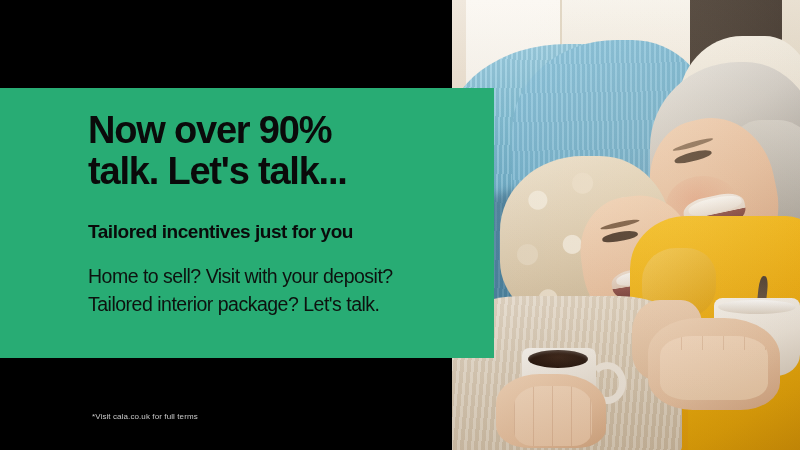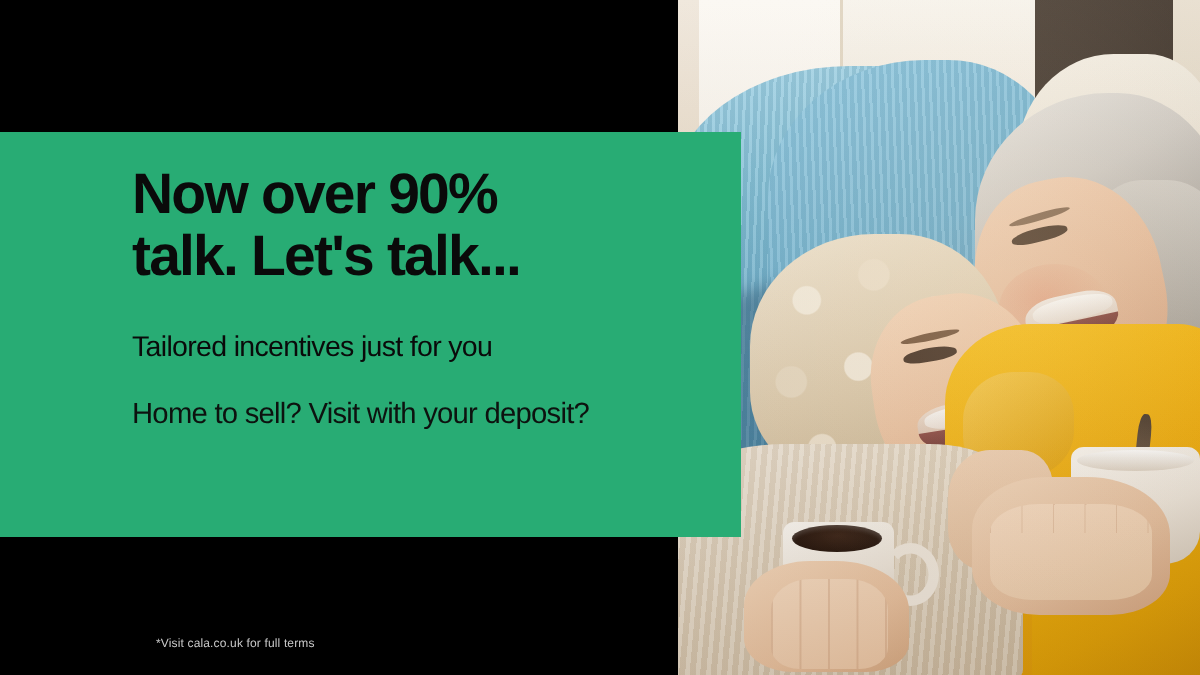--- a/index.html
+++ b/index.html
@@ -313,21 +313,21 @@
   }
   .heading-line { display: block; }
 
   .subheading {
     position: absolute;
     left: 88px;
     top: 133px;
     margin: 0;
     color: #0a0a0a;
     font-size: 19px;
-    font-weight: 400;
+    font-weight: 700;
     letter-spacing: -0.45px;
   }
 
   .body-copy {
     position: absolute;
     left: 88px;
     top: 175px;
     margin: 0;
     color: #0d120f;
     font-size: 19.5px;
@@ -335,21 +335,21 @@
     font-weight: 400;
     letter-spacing: -0.5px;
   }
   .body-line { display: block; }
 
   
   .footnote {
     position: absolute;
     left: 88px;
     top: 408px;
-    margin: 16px;
+    margin: 4px;
     color: #c9c9c9;
     font-size: 8px;
     letter-spacing: 0.1px;
     font-weight: 400;
   }
 </style>
 </head>
 <body>
 
 <div id="ad-banner">
@@ -409,19 +409,20 @@
 
     <h1 class="heading">
       <span class="heading-line">Now over 90%</span>
       <span class="heading-line">talk. Let's talk...</span>
     </h1>
 
     <p class="subheading">Tailored incentives just for you</p>
 
     <p class="body-copy">
       <span class="body-line">Home to sell? Visit with your deposit?</span>
+      <span class="body-line">Tailored interior package? Let's talk.</span>
     </p>
 
   </div>
 
   <p class="footnote">*Visit cala.co.uk for full terms</p>
 
 </div>
 
 </body></html>

